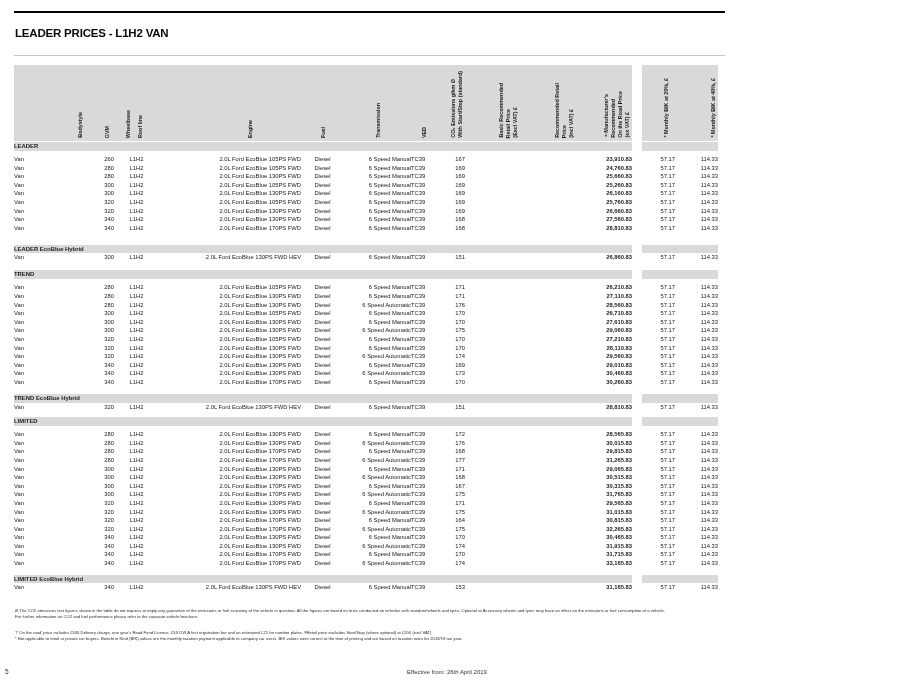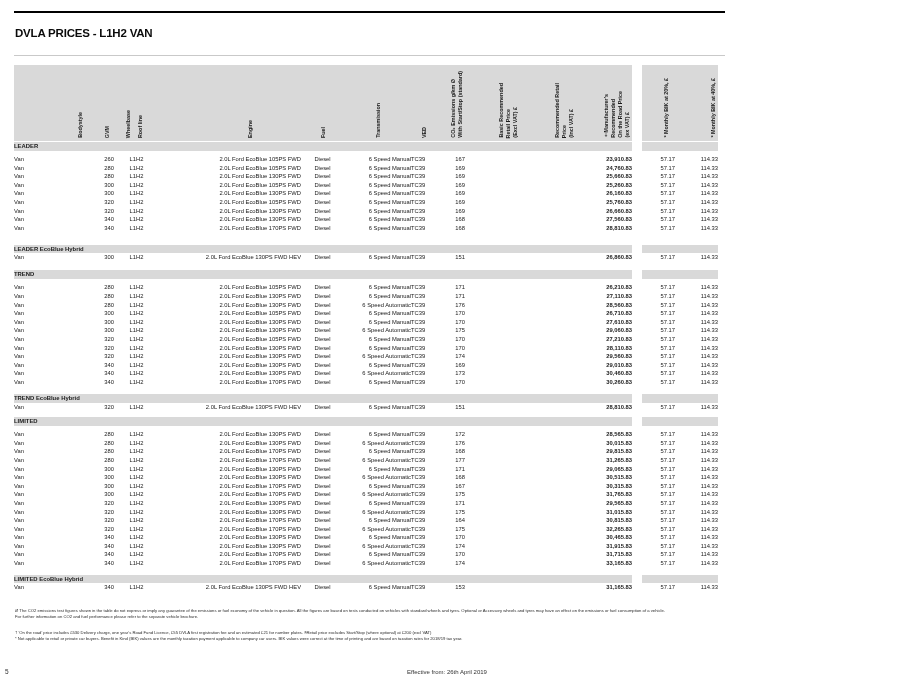--- a/index.html
+++ b/index.html
@@ -55,21 +55,21 @@
   .footnotes{position:absolute;left:15px;top:608px;width:700px;font-size:4.2px;line-height:6.3px;color:#2b2b2b;}
   .fn-gap{height:9px;}
   .page-number{position:absolute;left:5px;top:668px;font-size:6.5px;color:#333;}
   .effective{position:absolute;left:407px;top:669px;font-size:6px;color:#333;}
 </style>
 </head>
 <body>
 
 <div class="page">
   <div class="top-rule"></div>
-  <div class="title">DVLA PRICES - L1H2 VAN</div>
+  <div class="title">LEADER PRICES - L1H2 VAN</div>
   <div class="title-rule"></div>
 
   <table id="price-table">
     <colgroup>
       <col style="width:80px">
         <col style="width:20px">
         <col style="width:22px">
         <col style="width:23px">
       <col style="width:142px">
         <col style="width:43px">

